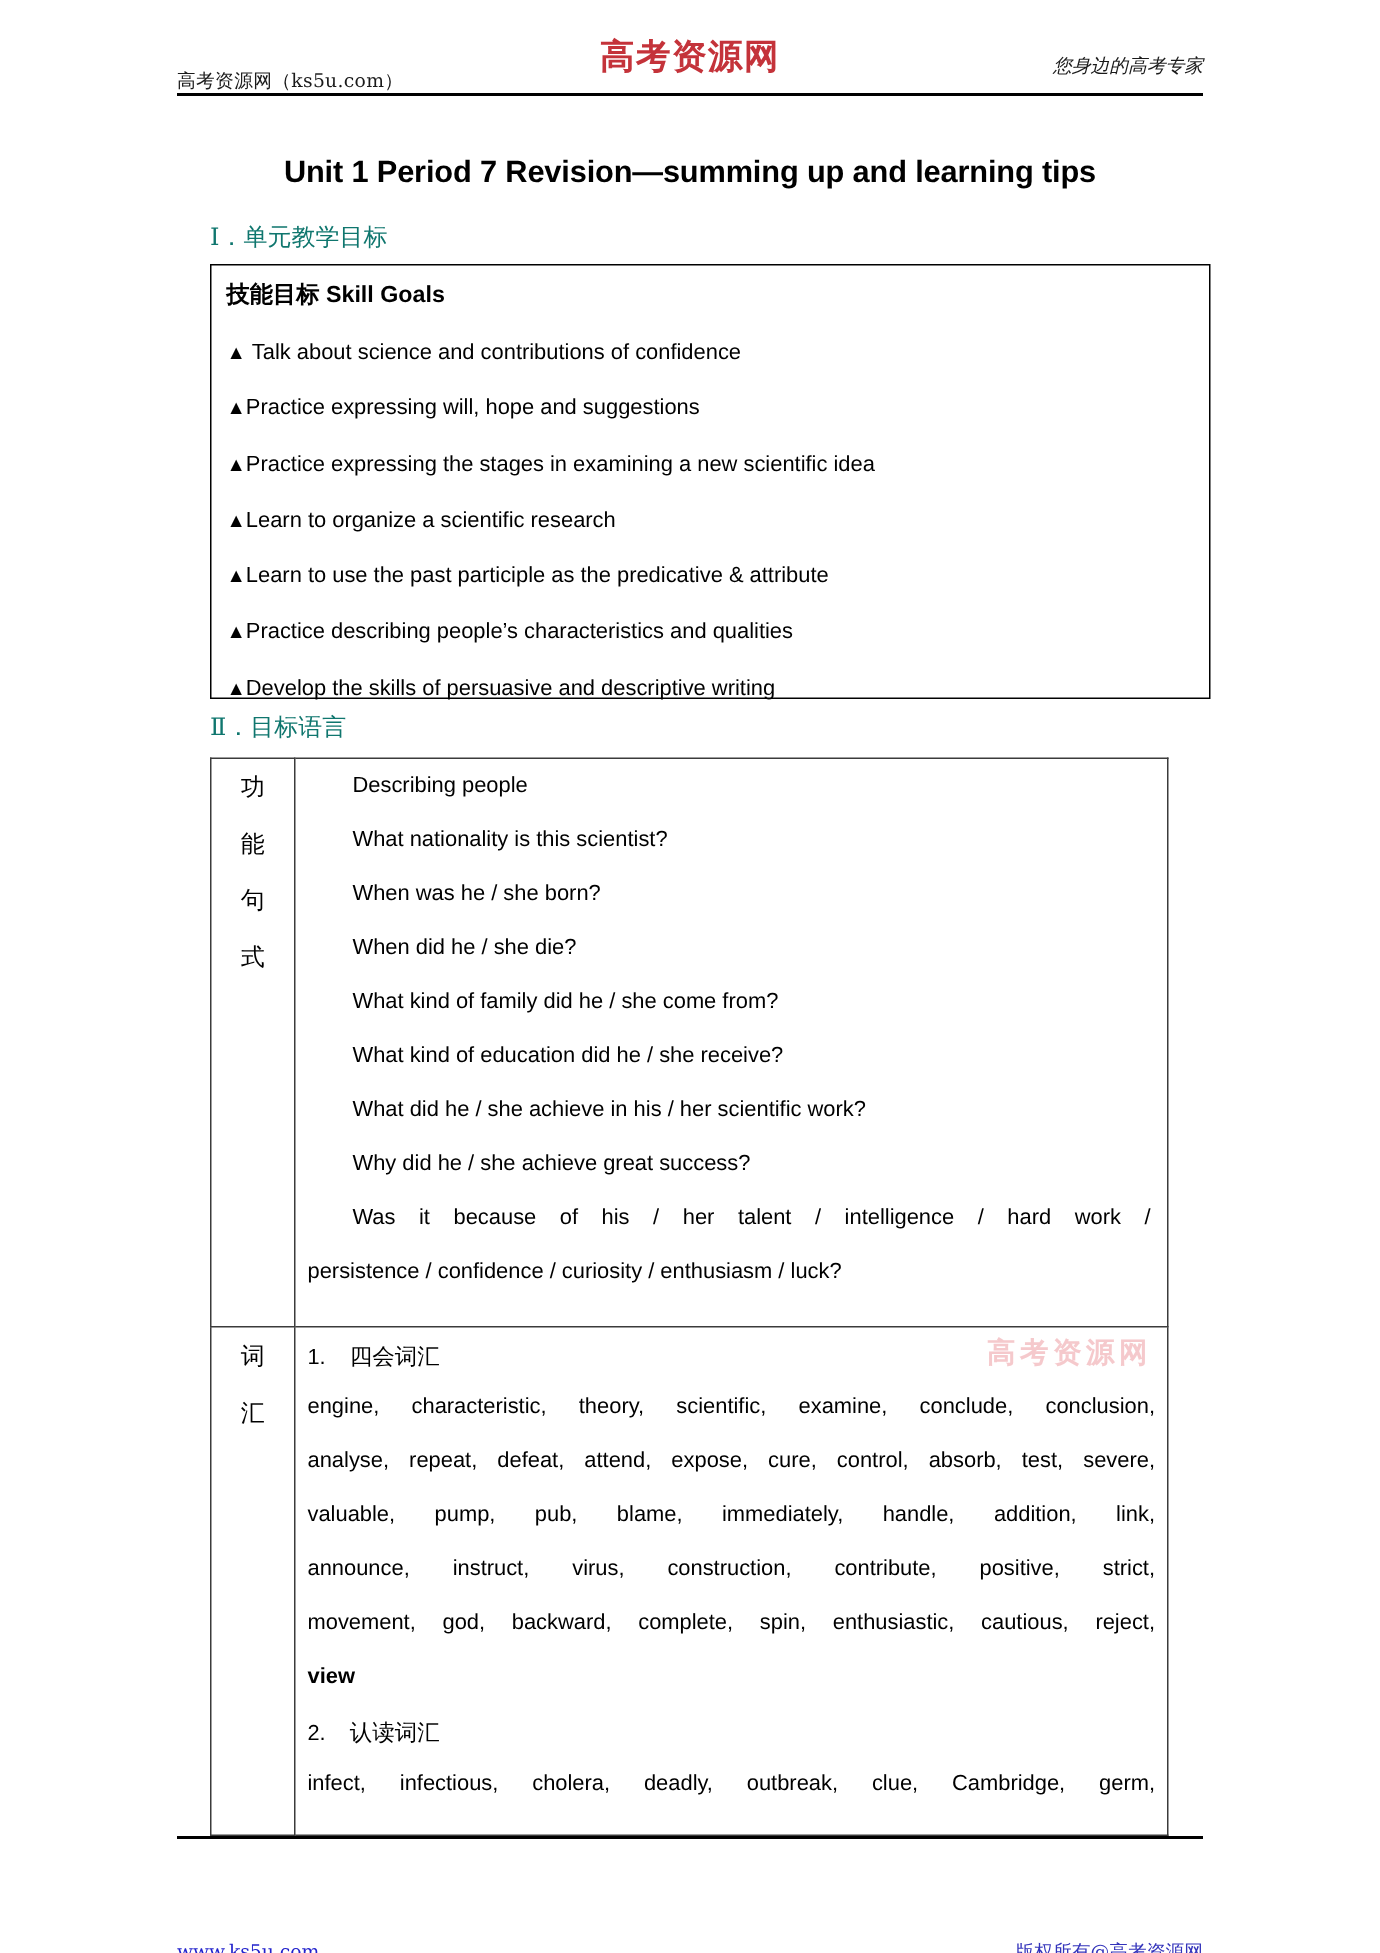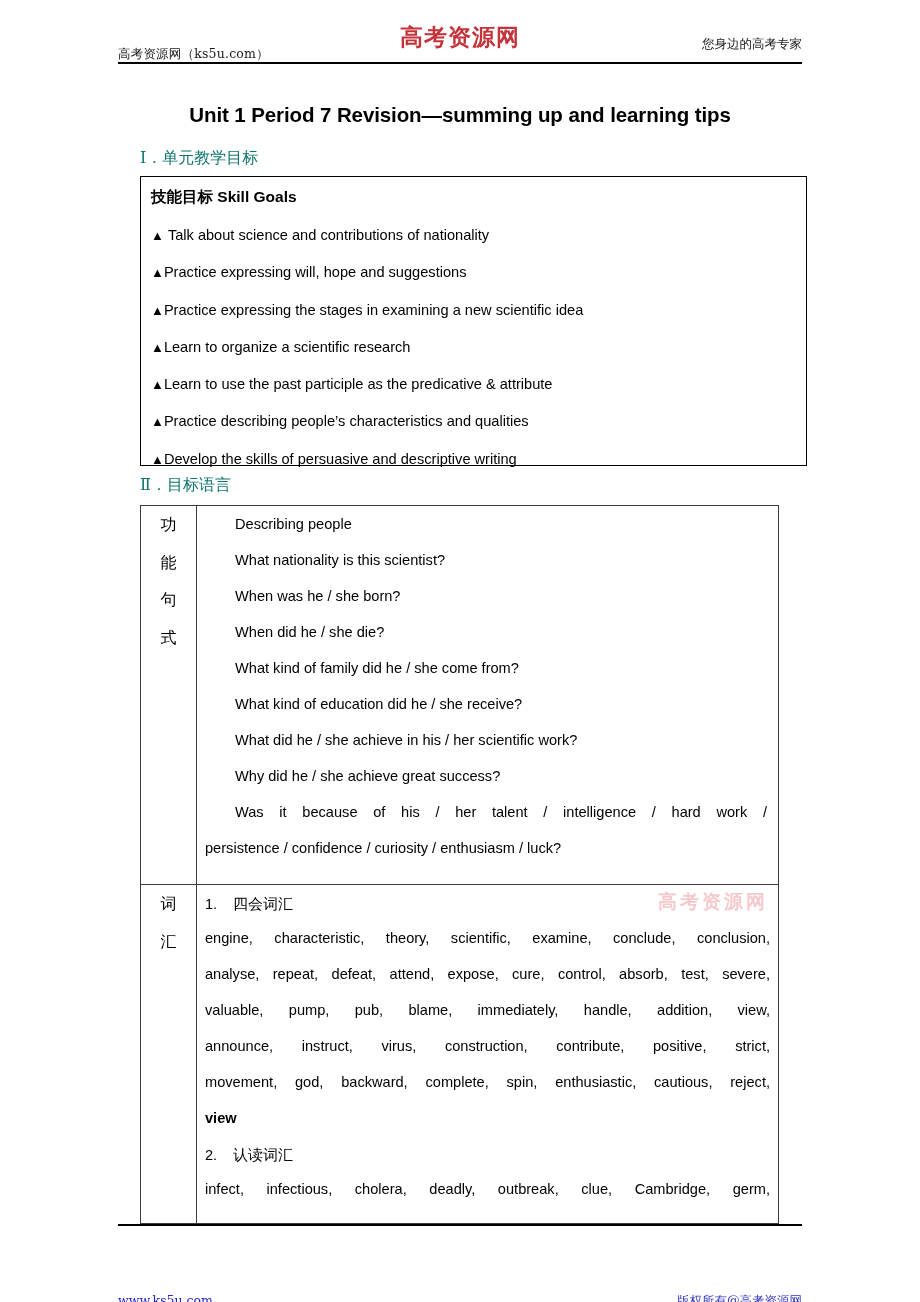--- a/index.html
+++ b/index.html
@@ -60,20 +60,21 @@
     opacity: 0.92;
   }
   .hdr-right {
     position: absolute;
     right: 0;
     top: 14px;
     font-family: "DejaVu Serif", "Liberation Serif", serif;
     font-size: 12.5px;
     white-space: nowrap;
     color: #1a1a1a;
+    font-style: italic;
   }
   .hdr-rule {
     position: absolute;
     left: 118px;
     top: 62px;
     width: 684px;
     height: 0;
     border-top: 2.2px solid #000;
   }
 
@@ -294,21 +295,21 @@
   <div class="hdr-rule"></div>
 
   <div class="doc-title">Unit 1 Period 7 Revision—summing up and learning tips</div>
 
   <div class="section-heading" id="sec1">Ⅰ．单元教学目标</div>
 
   <div class="goals-box">
     <div class="goals-title">技能目标 Skill Goals</div>
 
     <div class="goal-line sp">
-      <span class="tri">▲</span><span>Talk about science and contributions of nationality</span>
+      <span class="tri">▲</span><span>Talk about science and contributions of confidence</span>
     </div>
     <div class="goal-line">
       <span class="tri">▲</span><span>Practice expressing will, hope and suggestions</span>
     </div>
     <div class="goal-line">
       <span class="tri">▲</span><span>Practice expressing the stages in examining a new scientific idea</span>
     </div>
     <div class="goal-line">
       <span class="tri">▲</span><span>Learn to organize a scientific research</span>
     </div>
@@ -361,21 +362,21 @@
         <td>
           <div class="vocab-body">
             <div class="watermark">高考资源网</div>
 
             <div class="vocab-heading">
               <span class="num">1.</span><span>四会词汇</span>
             </div>
 
             <div class="vocab-just">engine, characteristic, theory, scientific, examine, conclude, conclusion,</div>
             <div class="vocab-just">analyse, repeat, defeat, attend, expose, cure, control, absorb, test, severe,</div>
-            <div class="vocab-just">valuable, pump, pub, blame, immediately, handle, addition, view,</div>
+            <div class="vocab-just">valuable, pump, pub, blame, immediately, handle, addition, link,</div>
             <div class="vocab-just">announce, instruct, virus, construction, contribute, positive, strict,</div>
             <div class="vocab-just">movement, god, backward, complete, spin, enthusiastic, cautious, reject,</div>
             <div class="vocab-plain">view</div>
 
             <div class="vocab-heading">
               <span class="num">2.</span><span>认读词汇</span>
             </div>
 
             <div class="vocab-just">infect, infectious, cholera, deadly, outbreak, clue, Cambridge, germ,</div>
           </div>

